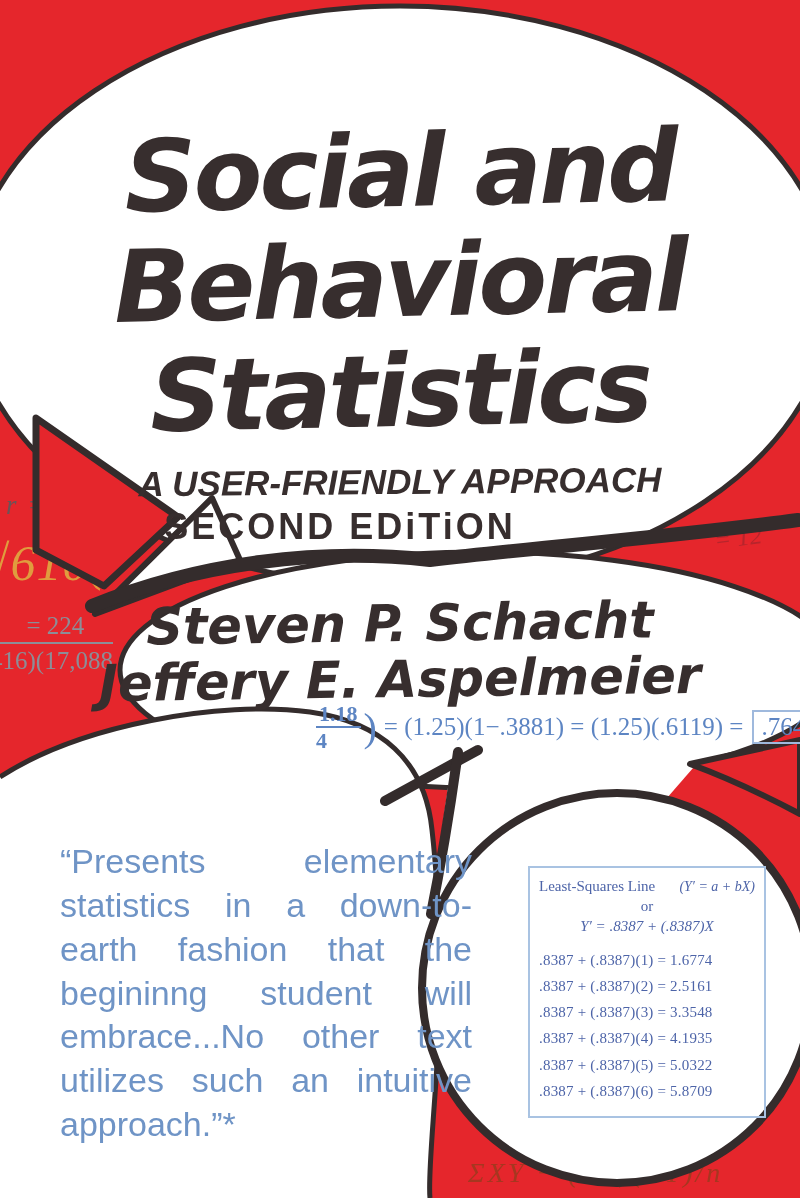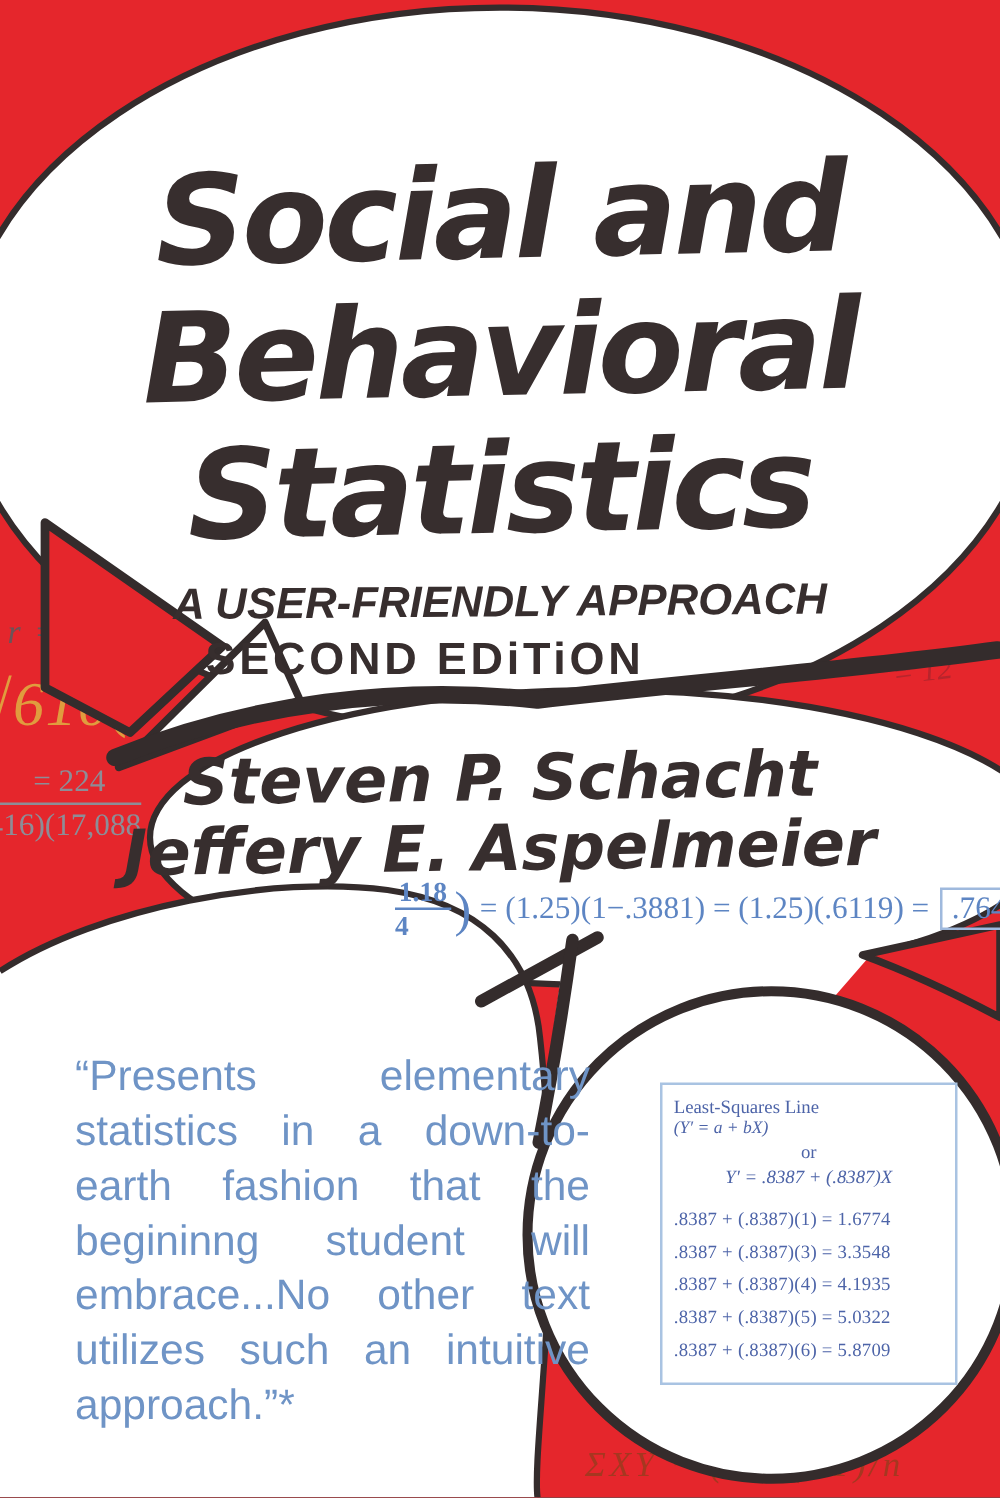--- a/index.html
+++ b/index.html
@@ -41,21 +41,21 @@
   .blueq .bigpar{font-size:40px;font-weight:400;margin-left:-4px;}
   .blueq .res{border:2px solid #9fb9dd;padding:1px 7px;margin-left:2px;}
   
   .quote{left:32px;top:840px;width:412px;
     font-family:Liberation Sans, sans-serif;font-size:34px;line-height:1.29;
     color:#6f94c6;text-align:justify;margin-left:28px;}
   
   .lstable{left:528px;top:866px;width:216px;
     border:2px solid #a9c3e2;padding:10px 9px 12px 9px;
     font-family:"Liberation Serif",serif;font-size:15px;color:#4d64a8;}
-  .lstable .hd{display:flex;justify-content:space-between;align-items:baseline;flex-direction:column;}
+  .lstable .hd{display:flex;justify-content:space-between;align-items:baseline;}
   .lstable .hd .hr{font-style:italic;font-size:14px;}
   .lstable .ctr{text-align:center;line-height:1.5;}
   .lstable .eq{text-align:center;font-style:italic;margin-bottom:12px;}
   .lstable .row{line-height:1.75;letter-spacing:.2px;white-space:nowrap;}
 </style>
 </head>
 <body>
 
 <div id="cover">
 
@@ -115,19 +115,20 @@
   <div class="abs quote">“Presents elementary statistics in a down-to-earth fashion that the begininng student will embrace...No other text utilizes such an intuitive approach.”*</div>
 
   <div class="abs lstable">
     <div class="hd">
       <span>Least-Squares Line</span>
       <span class="hr">(Y′ = a + bX)</span>
     </div>
     <div class="ctr">or</div>
     <div class="eq">Y′ = .8387 + (.8387)X</div>
     <div class="row">.8387 + (.8387)(1) = 1.6774</div>
+    <div class="row">.8387 + (.8387)(2) = 2.5161</div>
     <div class="row">.8387 + (.8387)(3) = 3.3548</div>
     <div class="row">.8387 + (.8387)(4) = 4.1935</div>
     <div class="row">.8387 + (.8387)(5) = 5.0322</div>
     <div class="row">.8387 + (.8387)(6) = 5.8709</div>
   </div>
 
 </div>
 
 </body></html>

